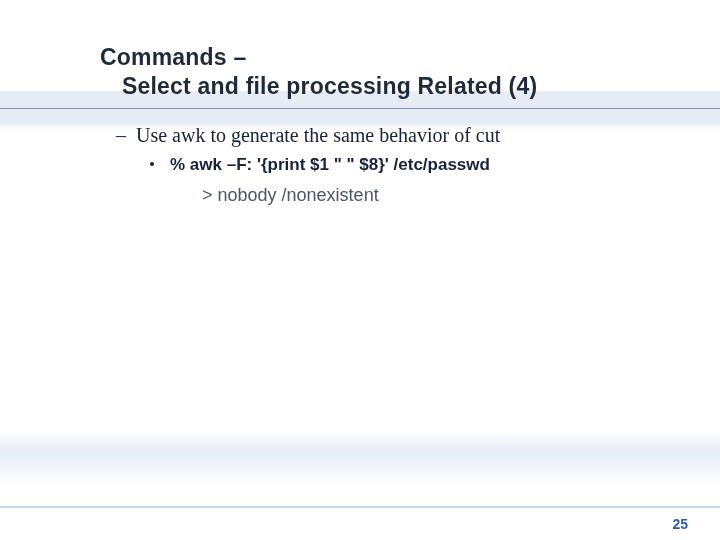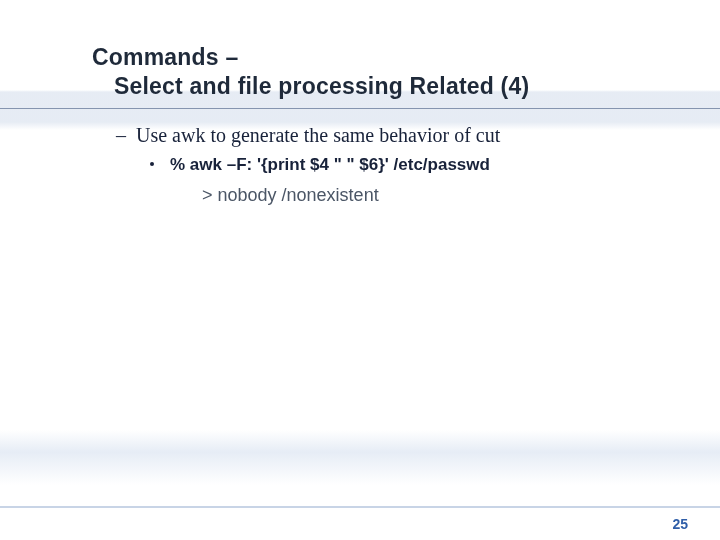--- a/index.html
+++ b/index.html
@@ -39,21 +39,21 @@
     position: absolute;
     left: 0; right: 0;
     bottom: 32px;
     height: 0;
     border-top: 2px solid #c8d4e6;
     pointer-events: none;
   }
   .title-block {
     position: absolute;
     top: 44px;
-    left: 92px;
+    left: 100px;
     right: 40px;
     color: #1f2a3a;
   }
   .title-line1 {
     font-size: 23px;
     font-weight: 700;
     letter-spacing: 0.2px;
   }
   .title-line2 {
     font-size: 23px;
@@ -146,21 +146,21 @@
 
   <div class="body">
 
     <div class="lvl1">
       <span class="dash">–</span>
       <span>Use awk to generate the same behavior of cut</span>
     </div>
 
     <div class="lvl2">
       <span class="bulletdot"></span>
-      <span>% awk –F: '{print $4 "  " $6}' /etc/passwd</span>
+      <span>% awk –F: '{print $1 "  " $8}' /etc/passwd</span>
     </div>
 
     <div class="output">
       <div class="line">nobody /nonexistent</div>
     </div>
 
   </div>
 
   <div class="footer-rule"></div>
 

